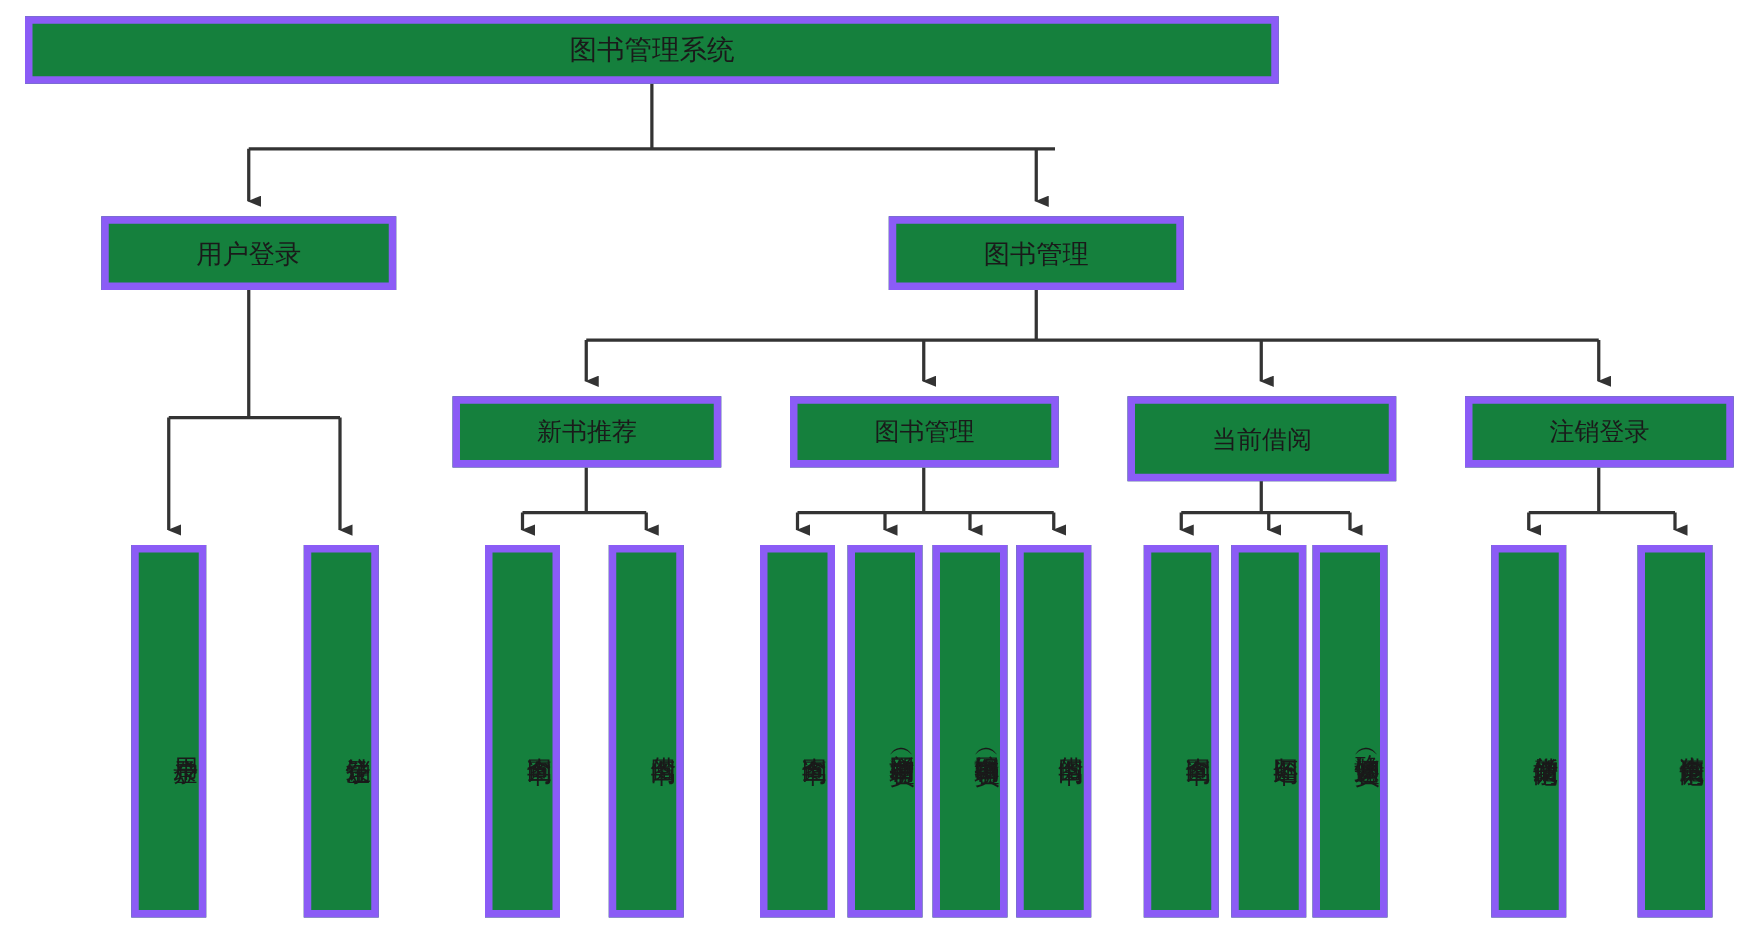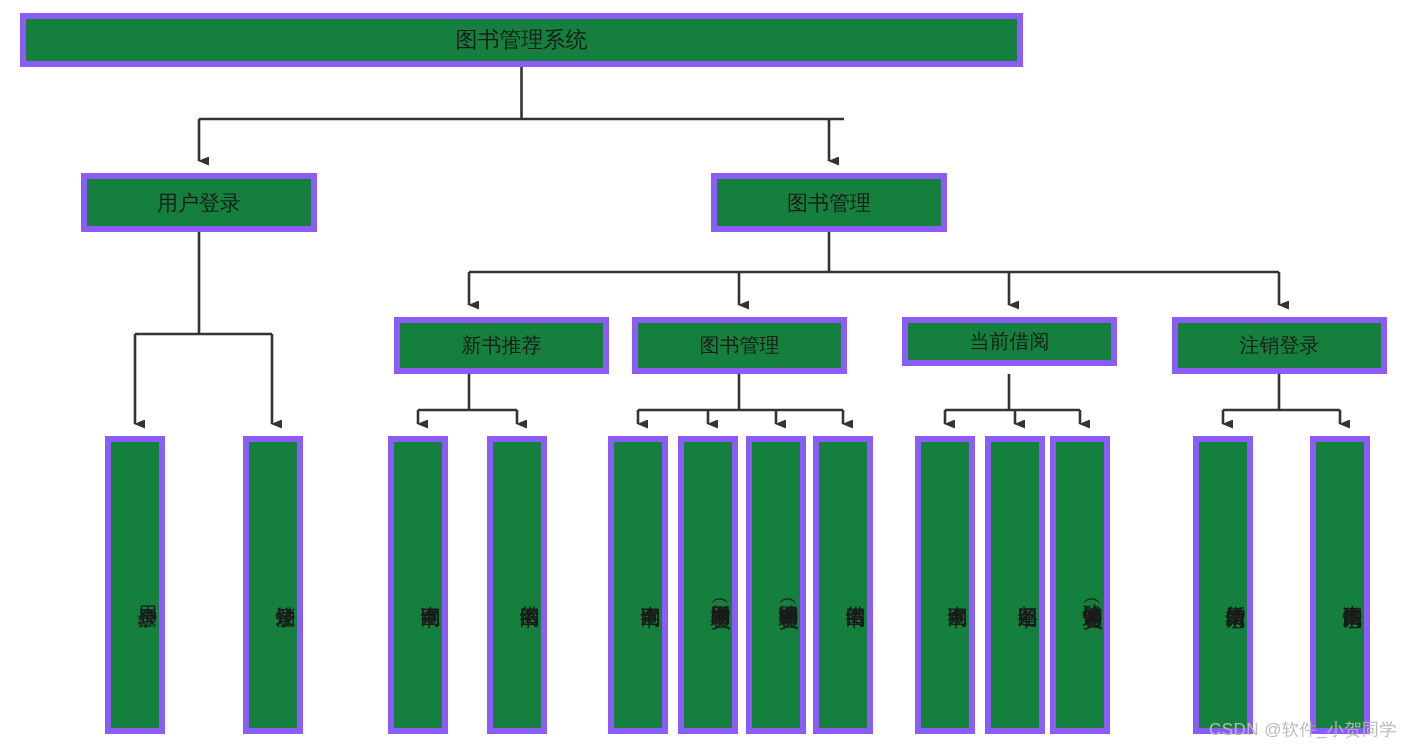--- a/index.html
+++ b/index.html
@@ -121,35 +121,34 @@
     </g>
   </svg>
 
   <div class="node-box node-root" id="root-node" style="left: 20px; top: 13px; width: 1003px; height: 54px;">图书管理系统</div>
 
   <div id="level2-layer">
       <div class="node-box node-l2" style="left: 81px; top: 173px; width: 236px; height: 59px;">用户登录</div>
       <div class="node-box node-l2" style="left: 711px; top: 173px; width: 236px; height: 59px;">图书管理</div>
     </div>
   <div id="level3-layer">
-      <div class="node-box node-l3" style="left: 362px; top: 317px; width: 215px; height: 57px; margin-left: 32px;">新书推荐</div>
+      <div class="node-box node-l3" style="left: 362px; top: 317px; width: 215px; height: 57px;">新书推荐</div>
       <div class="node-box node-l3" style="left: 632px; top: 317px; width: 215px; height: 57px;">图书管理</div>
-      <div class="node-box node-l3" style="left: 902px; top: 317px; width: 215px; height: 49px;">当前借阅</div>
+      <div class="node-box node-l3" style="left: 902px; top: 317px; width: 215px; height: 68px;">当前借阅</div>
       <div class="node-box node-l3" style="left: 1172px; top: 317px; width: 215px; height: 57px;">注销登录</div>
     </div>
   <div id="leaf-layer">
       <div class="node-box node-leaf" style="left: 105px; top: 436px; width: 60px; height: 298px;">用户登录</div>
       <div class="node-box node-leaf" style="left: 243px; top: 436px; width: 60px; height: 298px;">注销登录</div>
       <div class="node-box node-leaf" style="left: 388px; top: 436px; width: 60px; height: 298px;">查询图书</div>
       <div class="node-box node-leaf" style="left: 487px; top: 436px; width: 60px; height: 298px;">借阅图书</div>
       <div class="node-box node-leaf" style="left: 608px; top: 436px; width: 60px; height: 298px;">查询图书</div>
       <div class="node-box node-leaf" style="left: 678px; top: 436px; width: 60px; height: 298px;">新增图书（管理员）</div>
       <div class="node-box node-leaf" style="left: 746px; top: 436px; width: 60px; height: 298px;">编辑图书（管理员）</div>
       <div class="node-box node-leaf" style="left: 813px; top: 436px; width: 60px; height: 298px;">借阅图书</div>
       <div class="node-box node-leaf" style="left: 915px; top: 436px; width: 60px; height: 298px;">查询图书</div>
       <div class="node-box node-leaf" style="left: 985px; top: 436px; width: 60px; height: 298px;">归还图书</div>
       <div class="node-box node-leaf" style="left: 1050px; top: 436px; width: 60px; height: 298px;">确认归还（管理员）</div>
       <div class="node-box node-leaf" style="left: 1193px; top: 436px; width: 60px; height: 298px;">新增借阅记录</div>
       <div class="node-box node-leaf" style="left: 1310px; top: 436px; width: 60px; height: 298px;">查询借阅记录</div>
     </div>
 
-  <div class="watermark">CSDN @软件_小贺同学</div>
 </div>
 
 </body></html>

